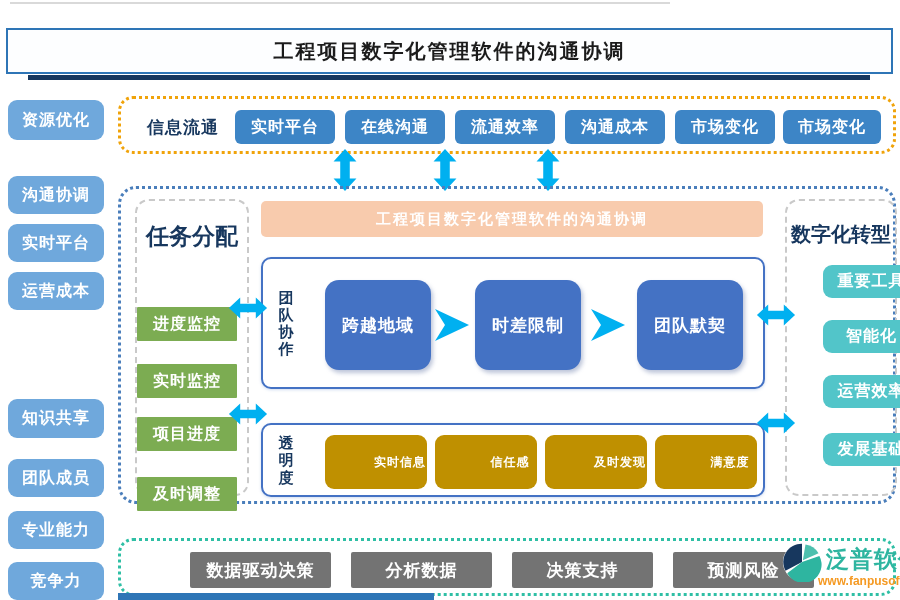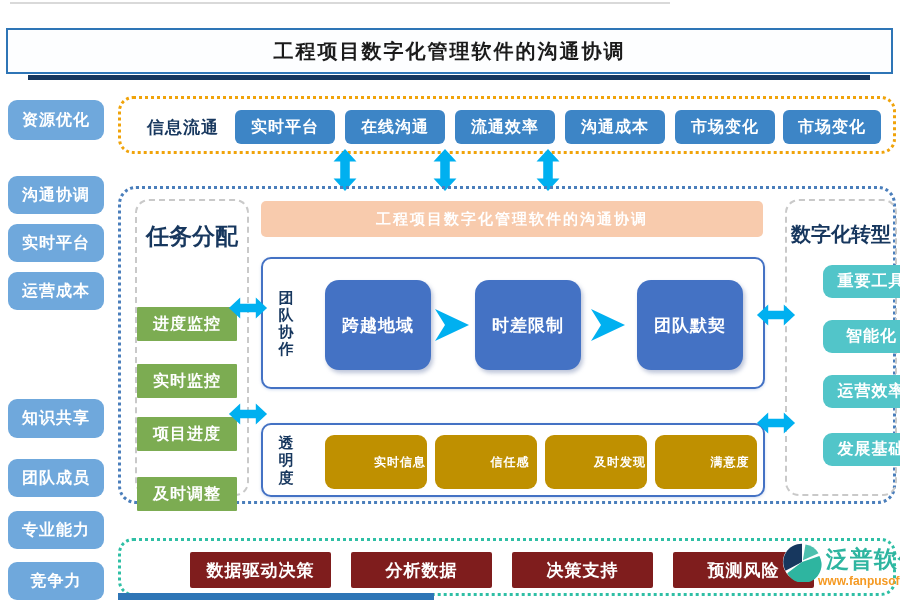--- a/index.html
+++ b/index.html
@@ -88,21 +88,21 @@
   }
   .chevron { position: absolute; top: 48px; width: 44px; height: 36px; }
   .harrow { position: absolute; width: 42px; height: 26px; }
 
   .bottom-section {
     position: absolute; left: 118px; top: 538px; width: 778px; height: 58px;
     border: 3px dotted #2fbfa5; border-radius: 15px;
   }
   .bottom-btn {
     position: absolute; top: 11px; width: 141px; height: 36px;
-    background: #7f1d1d; border-radius: 2px; color: #fff; font-size: 17px; font-weight: bold;
+    background: #737373; border-radius: 2px; color: #fff; font-size: 17px; font-weight: bold;
     display: flex; align-items: center; justify-content: center; letter-spacing: 1px;
   }
 
   .logo { position: absolute; left: 782px; top: 540px; width: 116px; height: 52px; cursor: pointer; }
   .logo-icon { position: absolute; left: 0; top: 2px; }
   .logo-name { position: absolute; left: 44px; top: 4px; color: #2eb5a0; font-size: 23px; font-weight: bold; letter-spacing: 1px; white-space: nowrap; }
   .logo-url  { position: absolute; left: 36px; top: 34px; color: #f59a23; font-size: 12px; font-weight: bold; white-space: nowrap; }
 
   .bottom-bar { position: absolute; left: 118px; top: 593px; width: 316px; height: 7px; background: #2e75b6; }
 </style>

